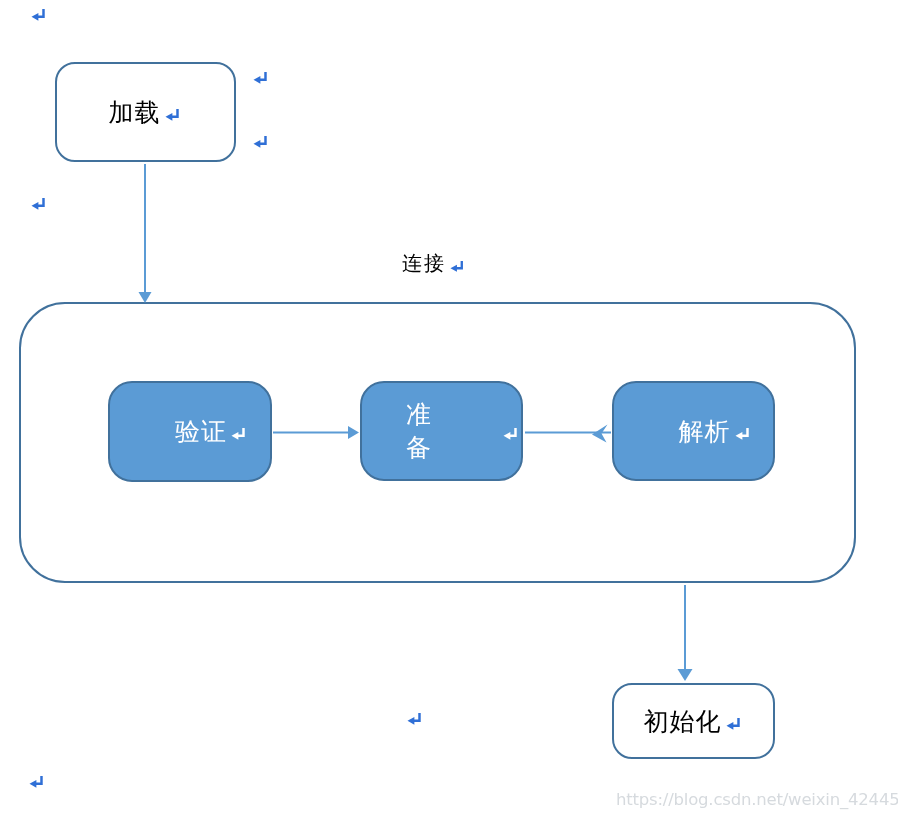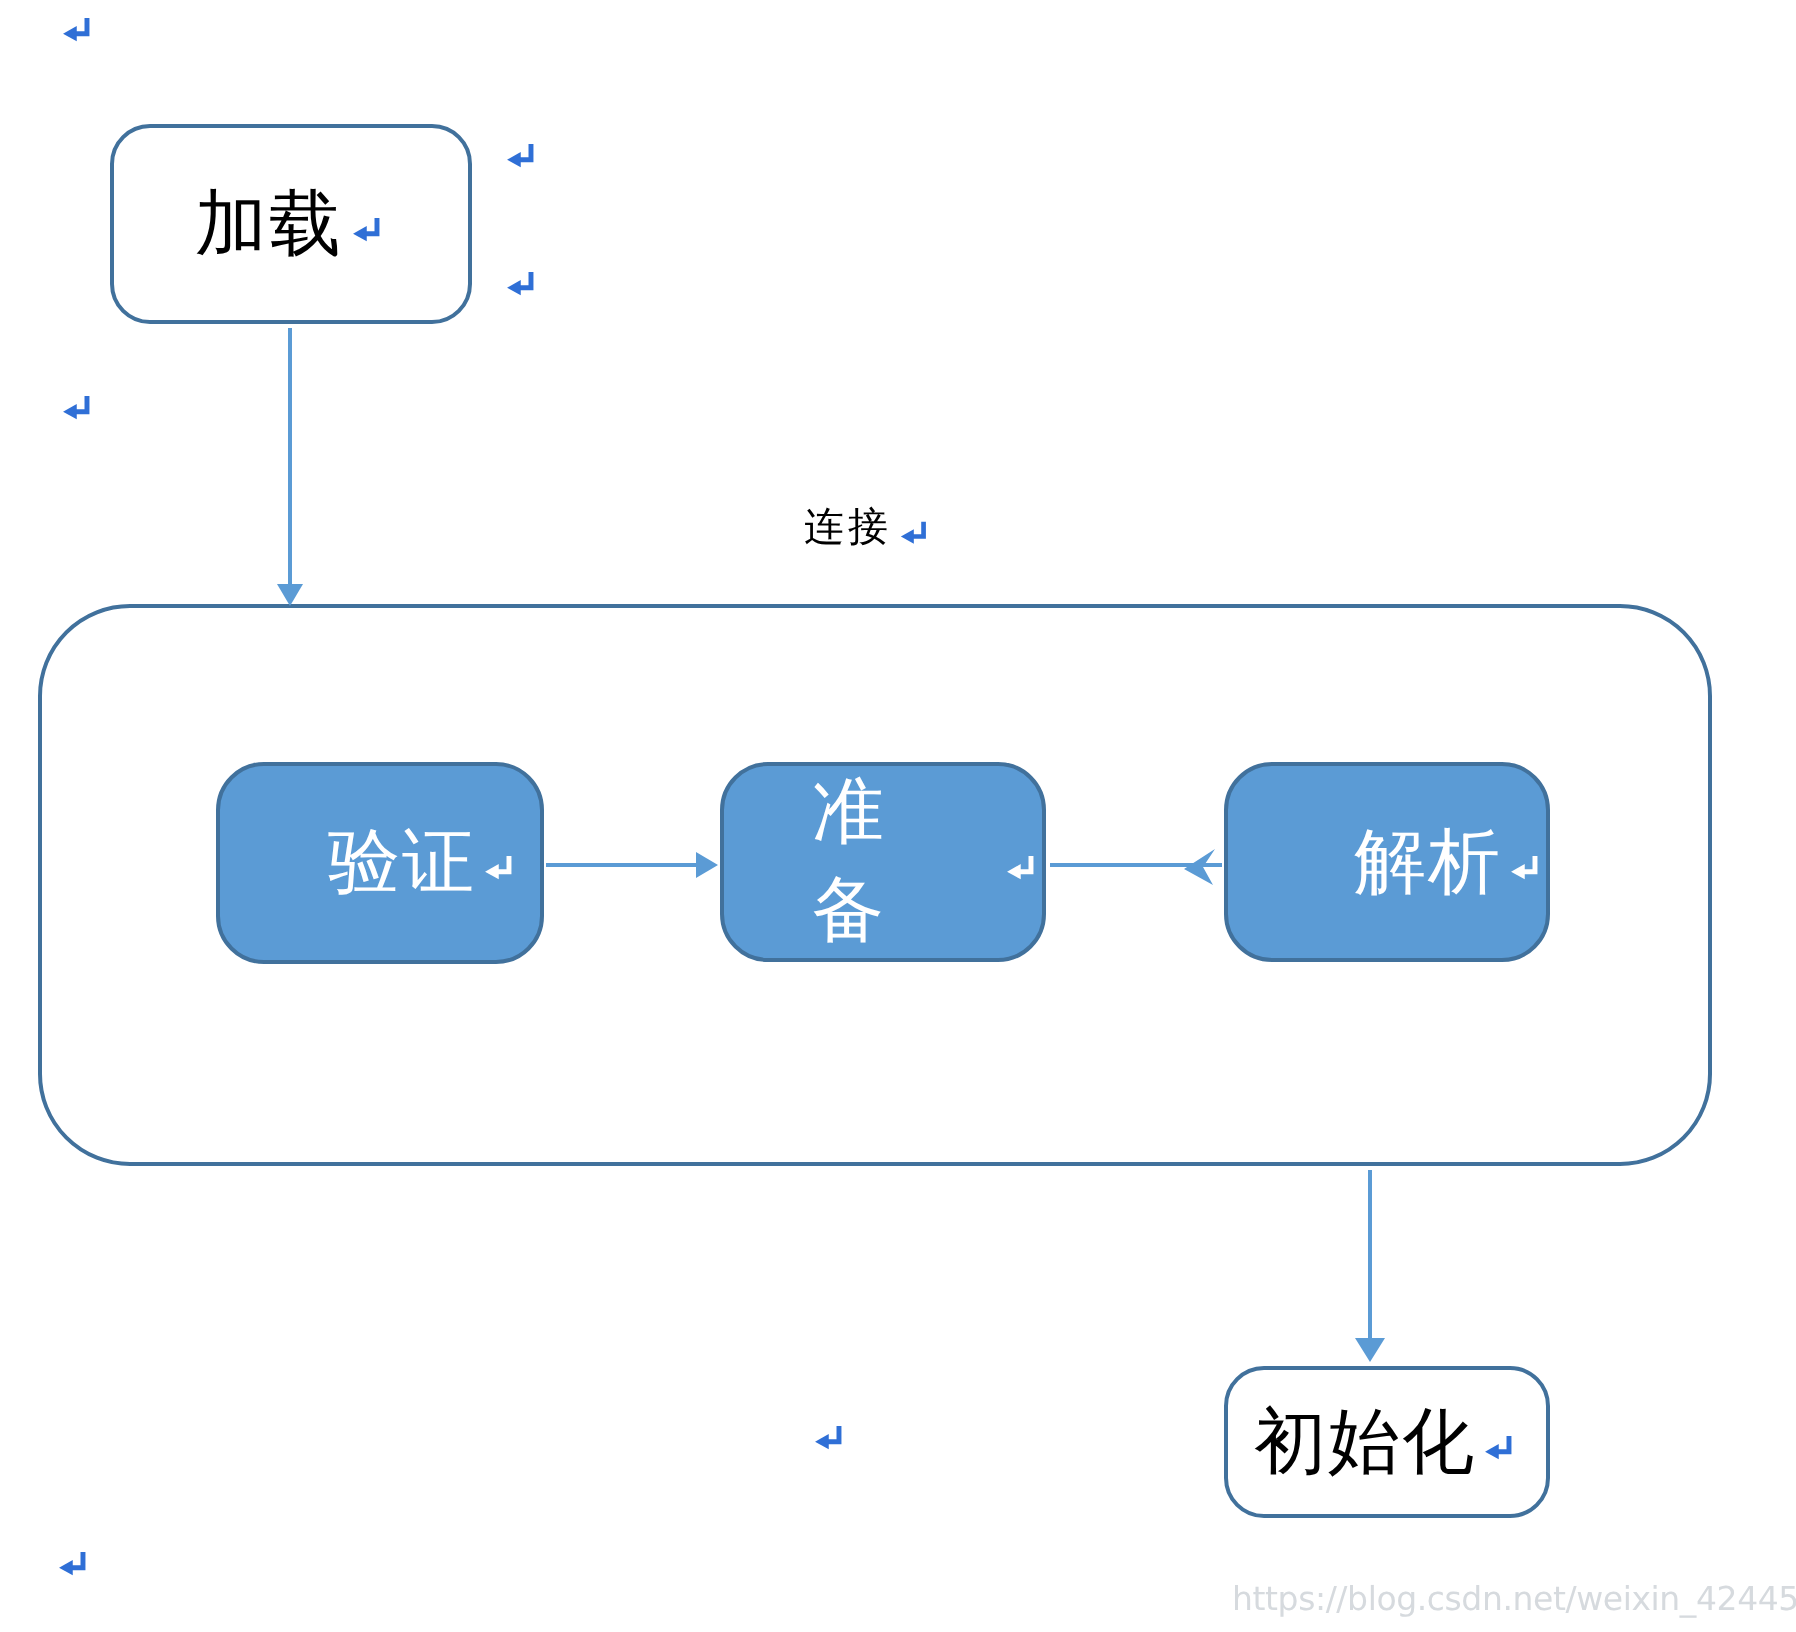--- a/index.html
+++ b/index.html
@@ -13,33 +13,33 @@
   }
   html,body{margin:0;padding:0;background:#fff;}
   body{font-family:"DejaVu Sans","Liberation Sans",sans-serif;}
   .canvas{position:relative;width:898px;height:816px;background:#fff;overflow:hidden;}
 
   svg.connectors{position:absolute;left:0;top:0;z-index:2;}
   svg.connectors line{stroke:var(--connector);stroke-width:2;}
   svg.connectors polygon{fill:var(--connector);}
 
   .node{position:absolute;display:flex;align-items:center;justify-content:center;
-        box-sizing:border-box;font-size:36px;z-index:3;}
+        box-sizing:border-box;font-size:25px;z-index:3;}
   .node .label{color:var(--node-text);letter-spacing:1px;}
   .node.outline{background:#fff;border:2px solid var(--outline);}
   .node.filled{background:var(--fill-blue);border:2px solid var(--outline);padding-left:44px;}
   .node.filled .label{color:var(--node-text-light);}
 
   .node-load{left:55px;top:62px;width:181px;height:100px;border-radius:20px;}
   .link-container{position:absolute;left:19px;top:302px;width:837px;height:281px;
         border:2px solid var(--outline);border-radius:46px;background:#fff;
         box-sizing:border-box;z-index:1;}
   .node-verify{left:108px;top:381px;width:164px;height:101px;border-radius:24px;}
   .node-prepare{left:360px;top:381px;width:163px;height:100px;border-radius:24px;gap:43px;}
-  .node-resolve{left:612px;top:381px;width:163px;height:100px;border-radius:24px;justify-content:flex-end;}
+  .node-resolve{left:612px;top:381px;width:163px;height:100px;border-radius:24px;}
   .node-init{left:612px;top:683px;width:163px;height:76px;border-radius:20px;}
 
   .link-label{position:absolute;left:402px;top:250px;display:flex;align-items:center;
         font-size:20px;color:var(--node-text);letter-spacing:2px;z-index:3;}
 
   .return-mark{position:absolute;color:var(--return-mark);line-height:0;z-index:4;}
   .return-inline{color:var(--return-mark);line-height:0;margin-left:3px;margin-top:6px;}
   .return-inline.light{color:var(--node-text-light);}
   .return-mark svg path,.return-inline svg path{stroke:currentColor;stroke-width:2.6;fill:none;}
   .return-mark svg polygon,.return-inline svg polygon{fill:currentColor;}

